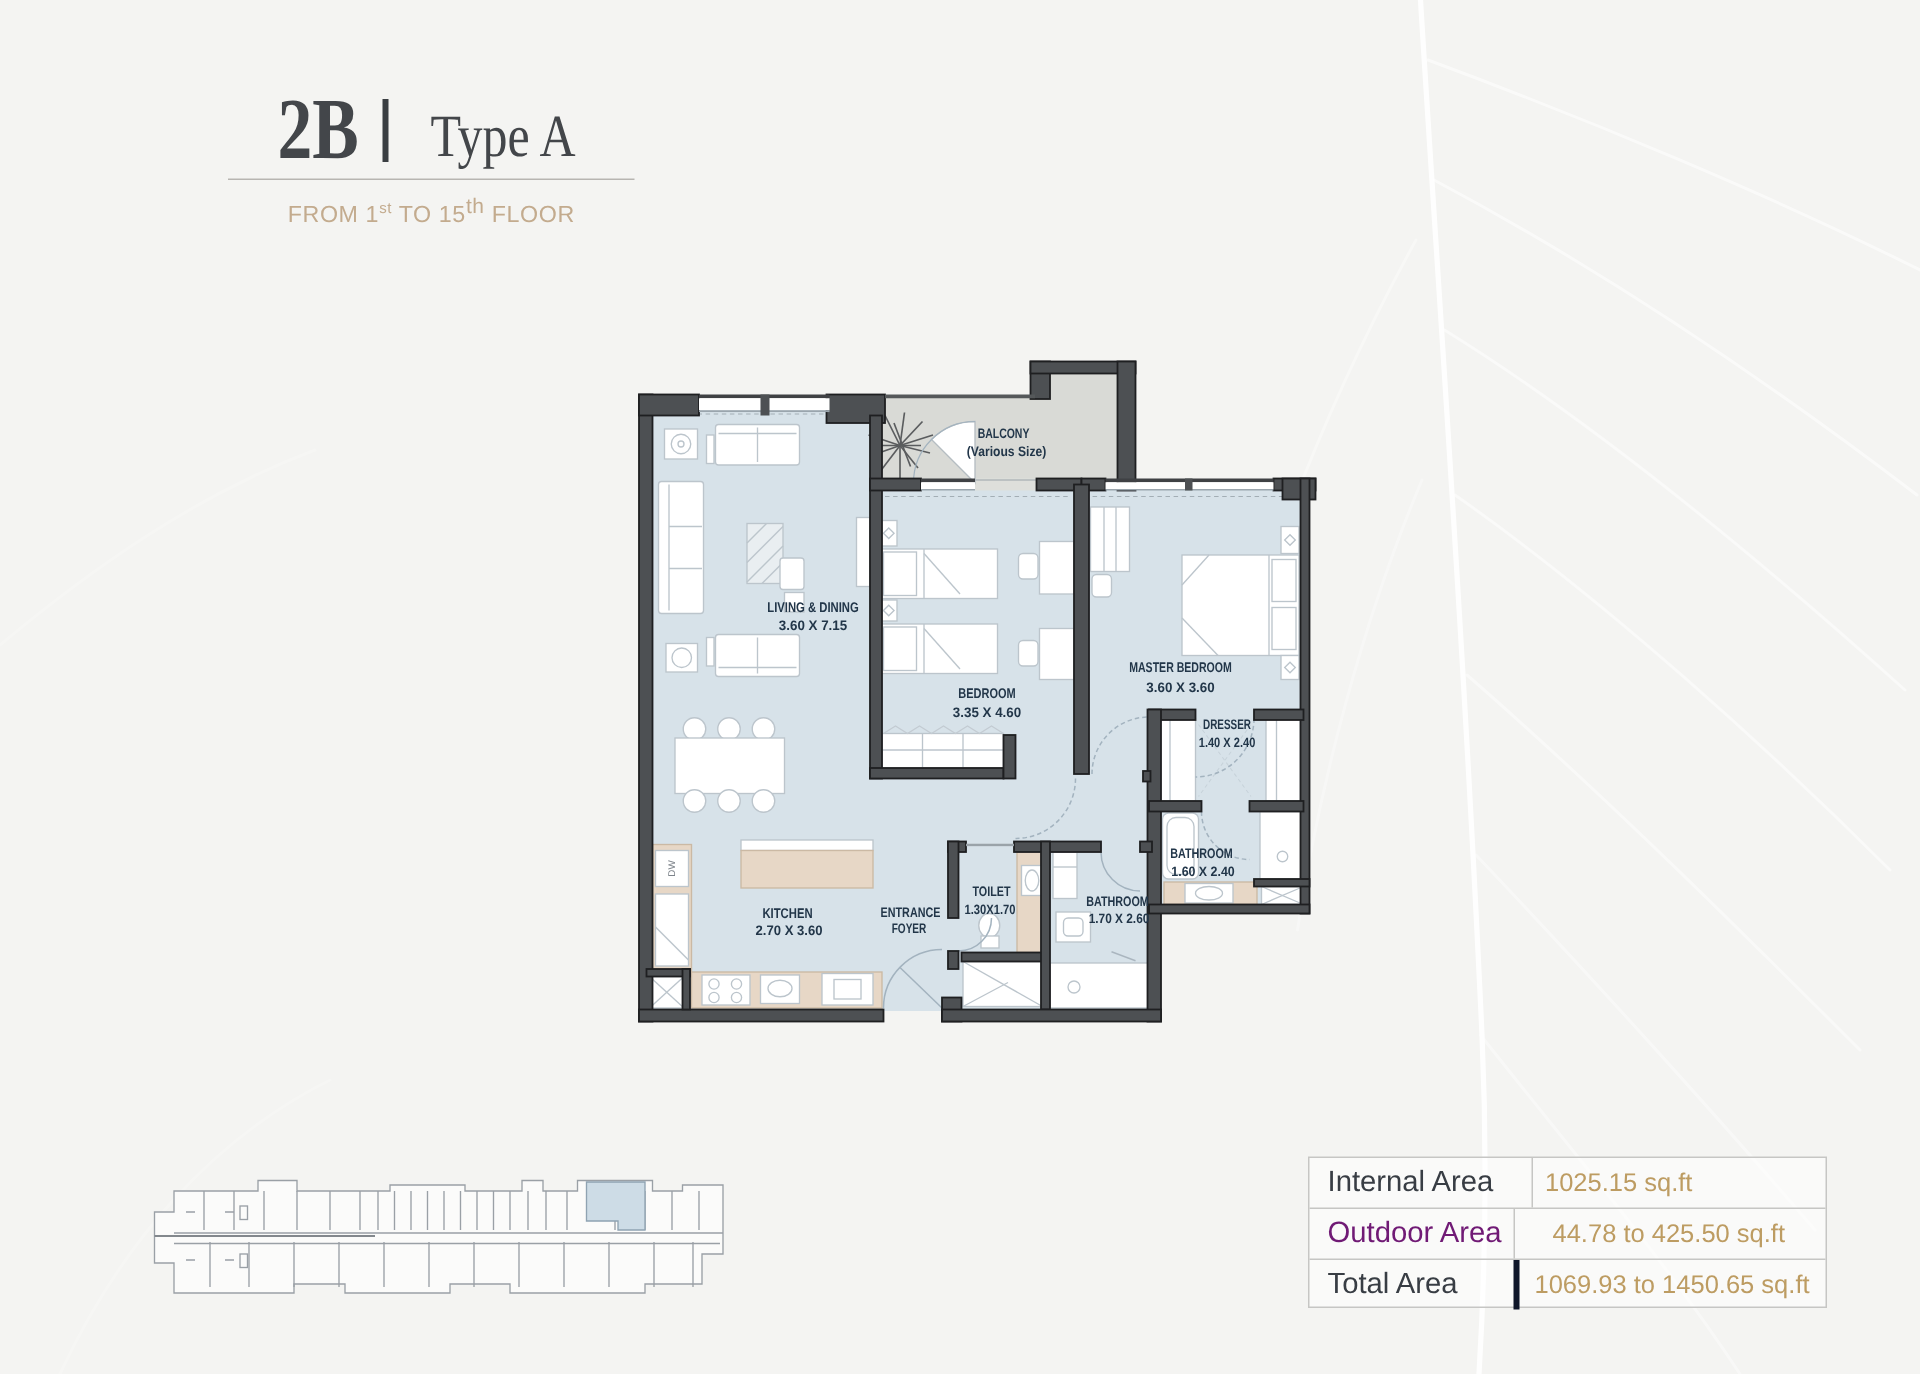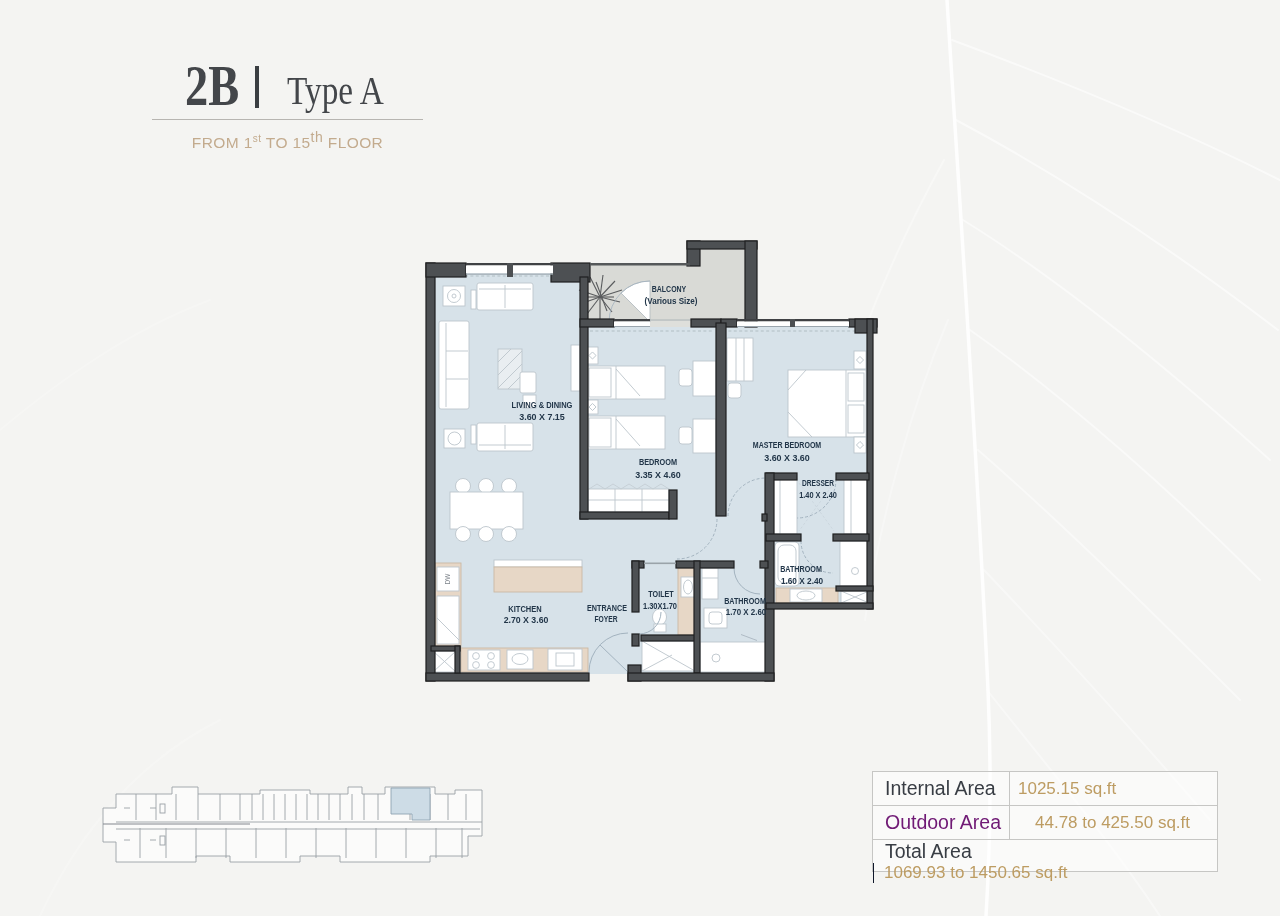--- a/index.html
+++ b/index.html
@@ -430,27 +430,27 @@
     <path d="M24,28 h6 M50,28 h6 M24,60 h6 M50,60 h6" fill="none"></path>
     <rect x="60" y="24" width="5" height="9" fill="none"></rect>
     <rect x="60" y="56" width="5" height="9" fill="none"></rect>
   </g>
 
   <path d="M291,8 H330 V40 H312 V34 H291 Z" fill="#cddce6" stroke="#8fa3b2" stroke-width="0.9"></path>
 </svg>
 
 <div class="abs" style="left:872px;top:771px;width:344px;height:99px;border:1px solid #c6c6c4;background:rgba(255,255,255,0.55);">
 
-  <div style="height:33px;display:flex;border-bottom:1px solid #c6c6c4;">
+  <div style="height:33px;display:flex;border-bottom:1px solid #c6c6c4;gap:12px;">
     <div style="width:124px;display:flex;align-items:center;padding-left:12px;color:#383d44;font-size:19.5px;">Internal Area</div>
     <div style="flex:1;display:flex;align-items:center;padding-left:8px;border-left:1px solid #c6c6c4;color:#bd9c62;font-size:17px;">1025.15 sq.ft</div>
   </div>
 
   <div style="height:33px;display:flex;border-bottom:1px solid #c6c6c4;">
     <div style="width:124px;display:flex;align-items:center;padding-left:12px;color:#701a75;font-size:19.5px;">Outdoor Area</div>
     <div style="flex:1;display:flex;align-items:center;padding-left:25px;border-left:1px solid #c6c6c4;color:#bd9c62;font-size:17px;">44.78 to 425.50 sq.ft</div>
   </div>
 
-  <div style="height:33px;display:flex;flex-direction:column;">
+  <div style="height:33px;display:flex;">
     <div style="width:124px;display:flex;align-items:center;padding-left:12px;color:#383d44;font-size:19.5px;">Total Area</div>
-    <div style="flex:1;display:flex;align-items:center;padding-left:10px;border-left:1px solid #0f172a;color:#bd9c62;font-size:17px;">1069.93 to 1450.65 sq.ft</div>
+    <div style="flex:1;display:flex;align-items:center;padding-left:10px;border-left:4px solid #0f172a;color:#bd9c62;font-size:17px;">1069.93 to 1450.65 sq.ft</div>
   </div>
 </div>
 
 </body></html>

